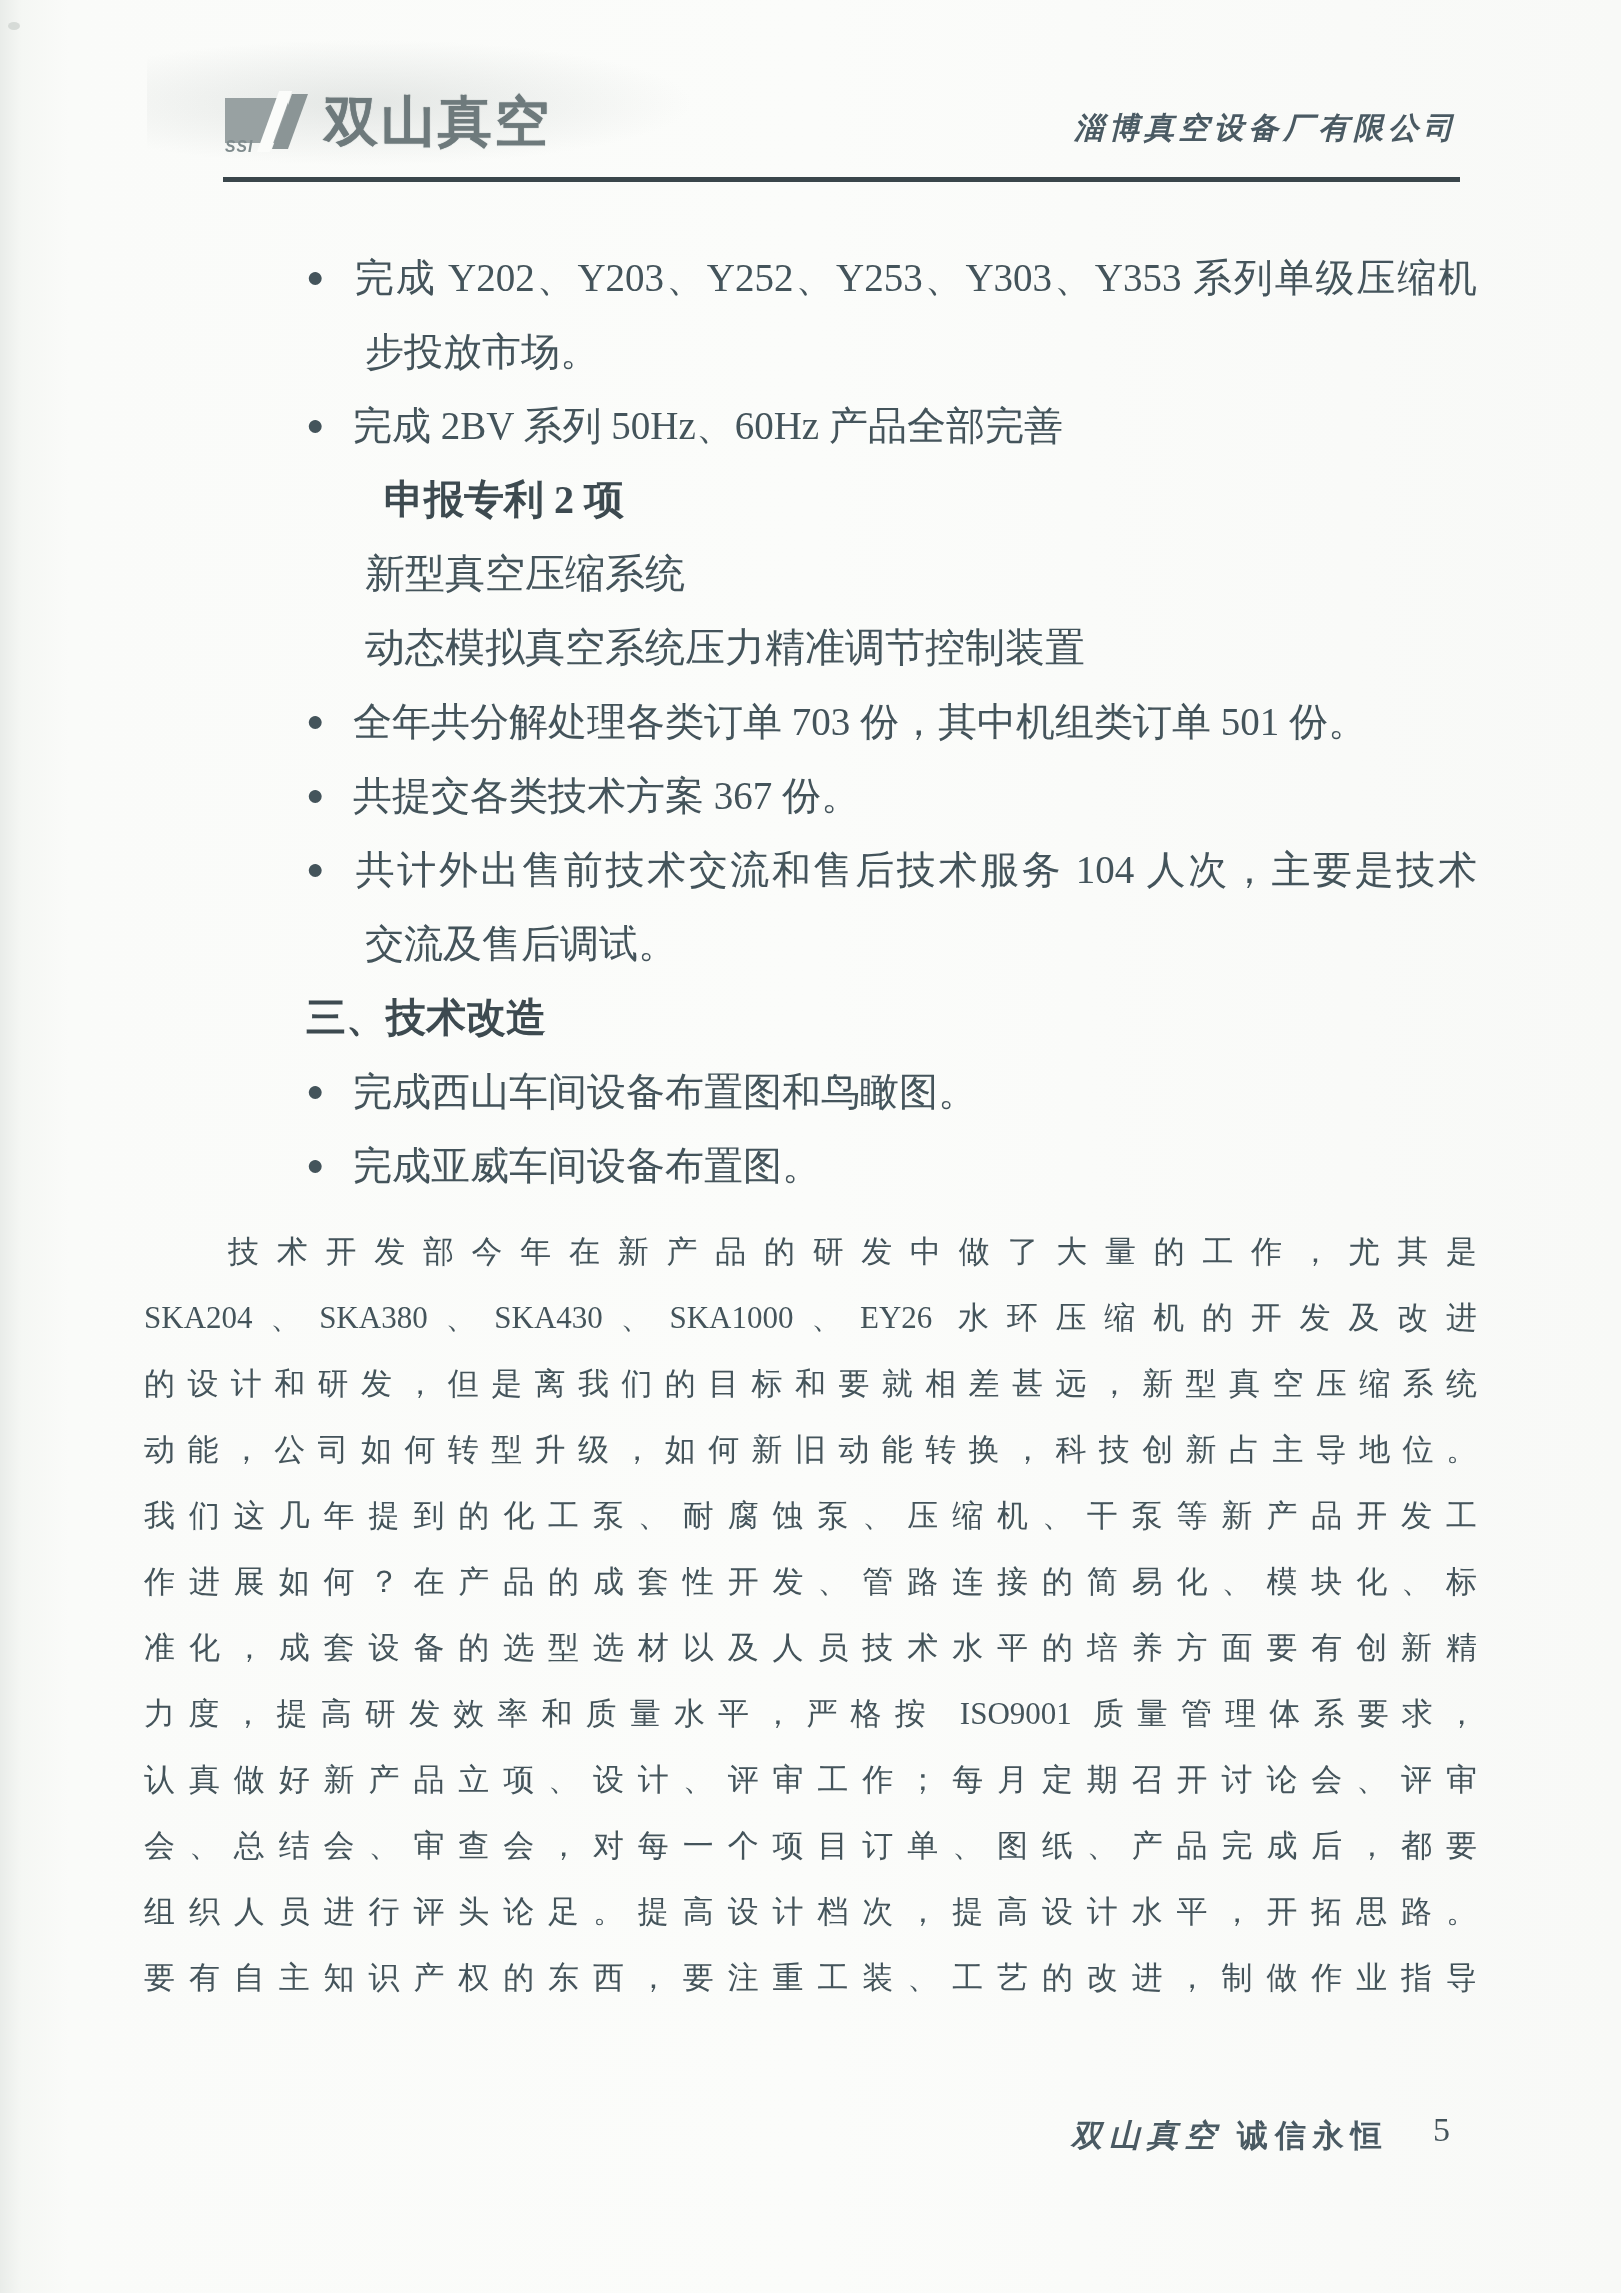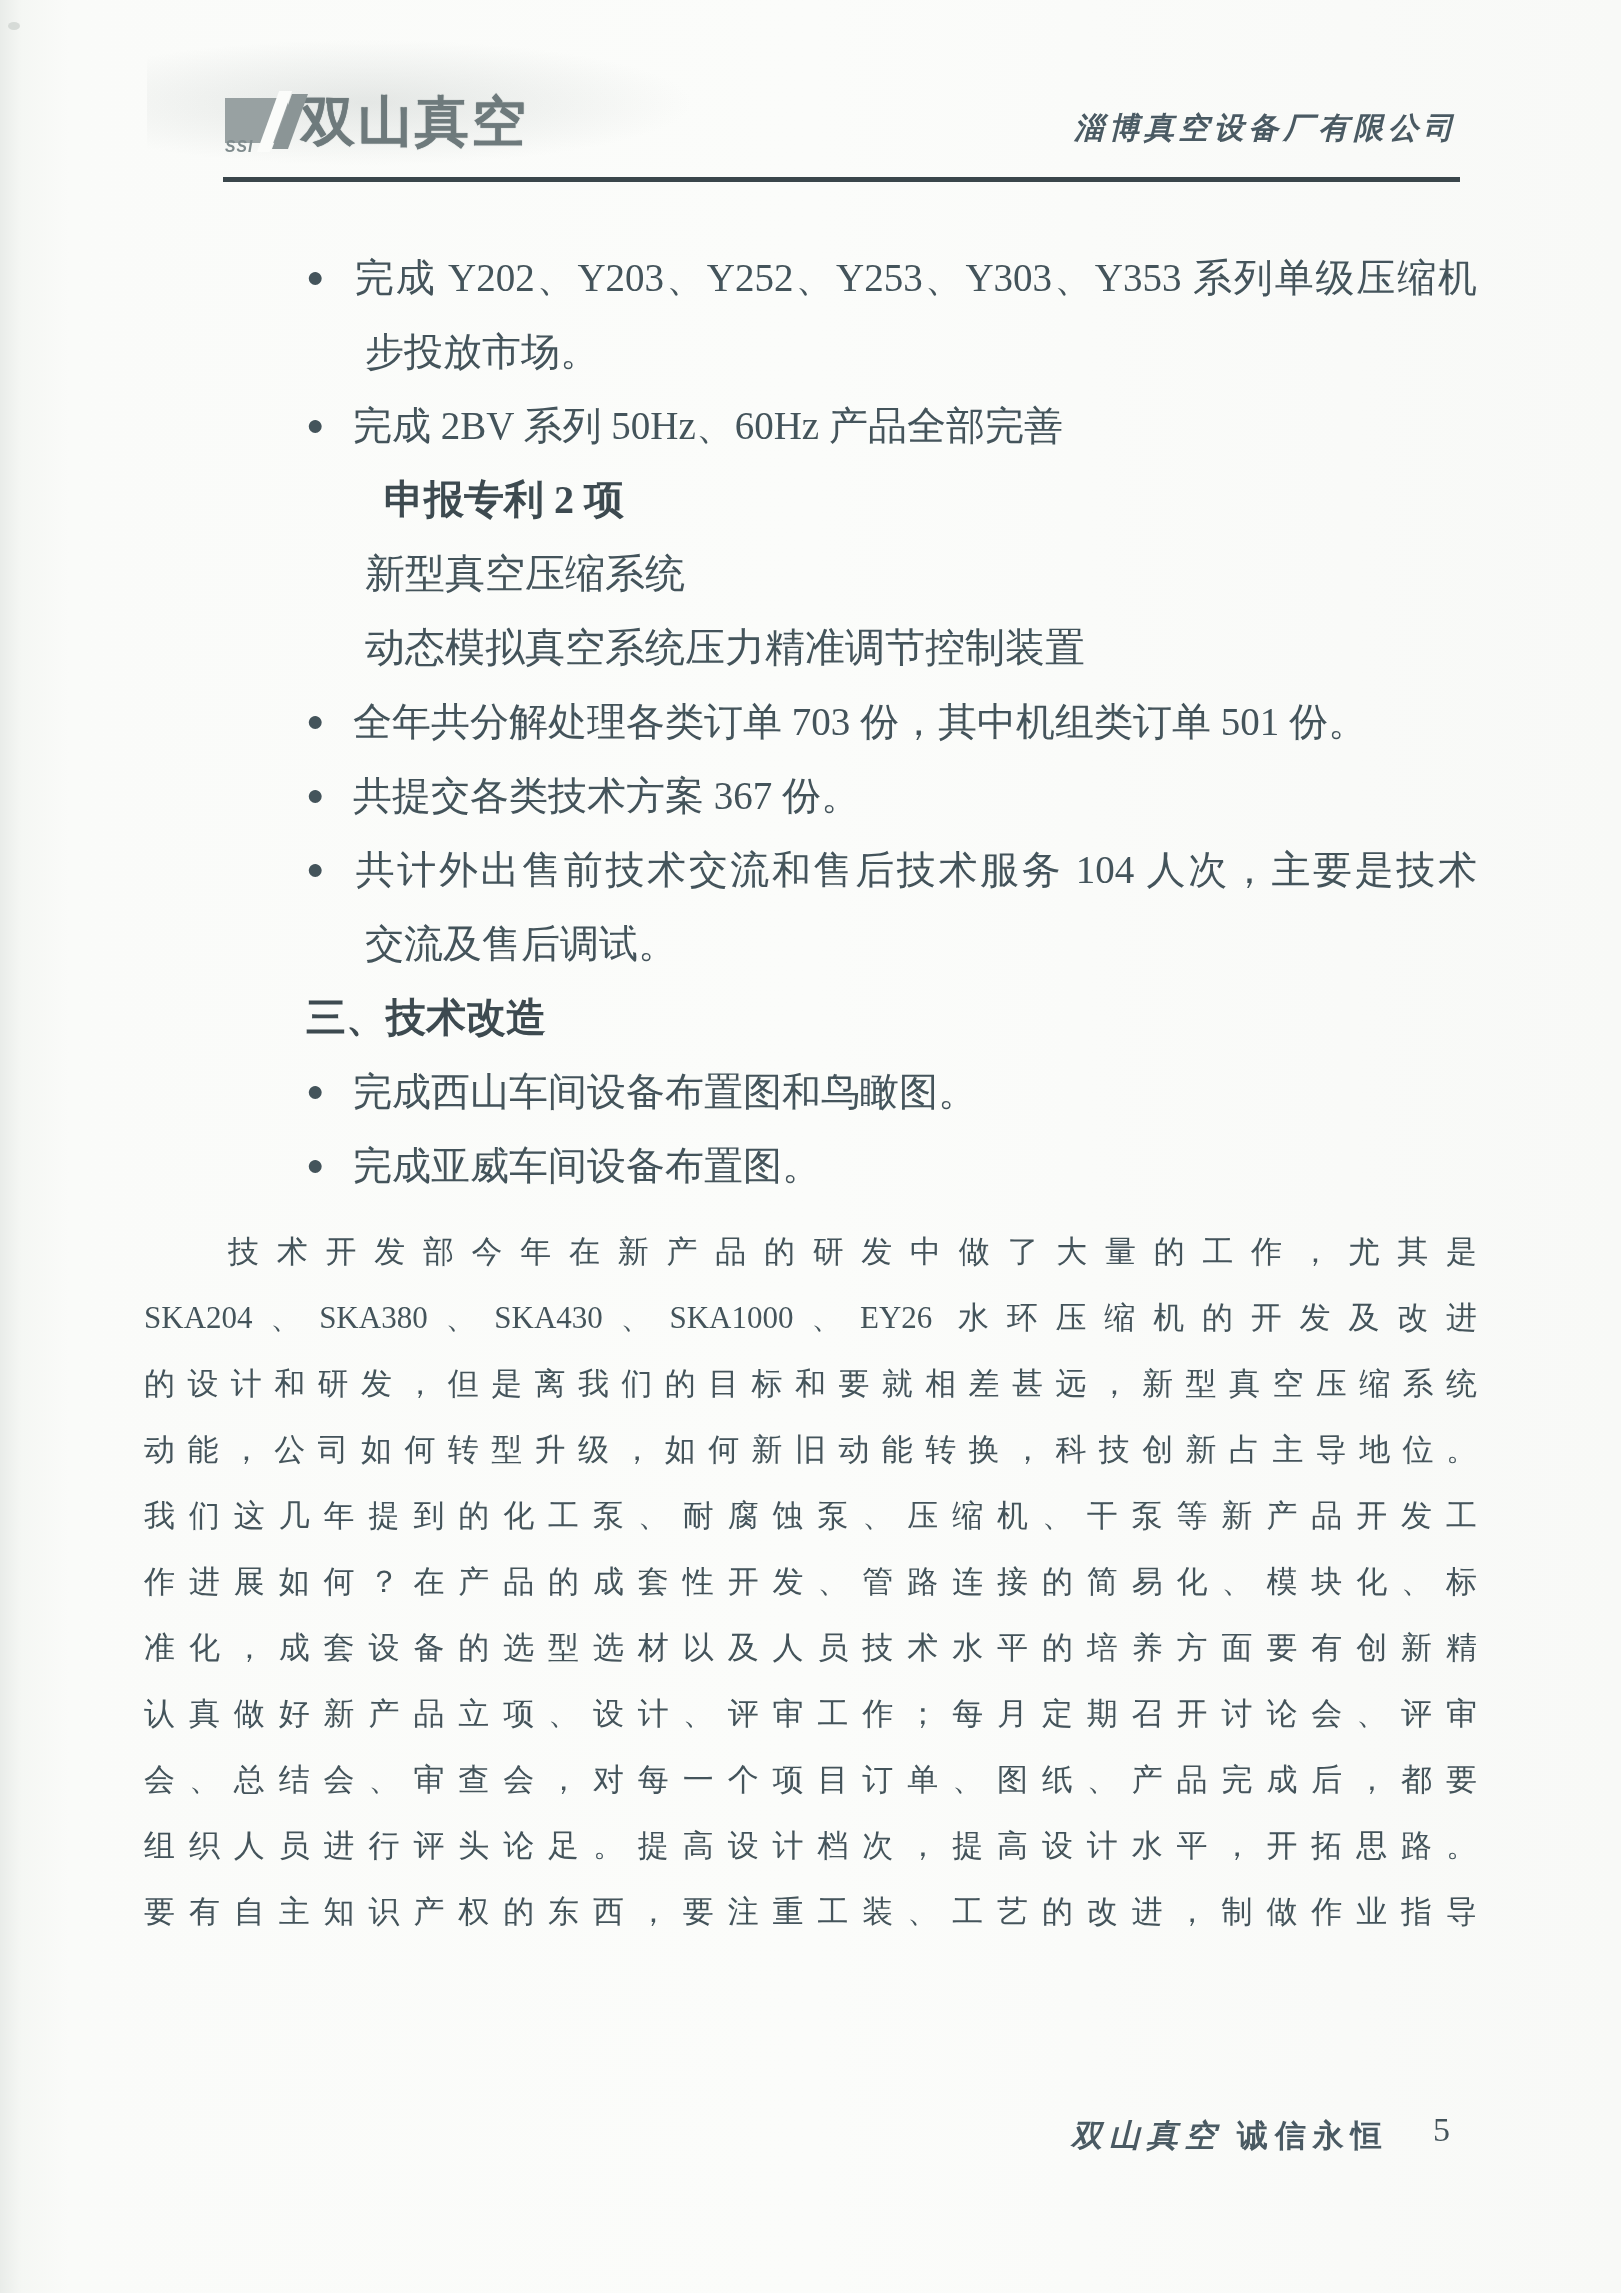--- a/index.html
+++ b/index.html
@@ -7,21 +7,21 @@
     position:relative;width:1621px;height:2294px;overflow:hidden;
     background:linear-gradient(90deg,#e9ece9 0px,#f5f7f4 21.6px,#fafbf9 69px,#fbfcfa 50%,#f8f9f7 100%);
     font-family:"Liberation Serif","DejaVu Serif",serif;
     color:#44545b;
   }
   .tl-noise{position:absolute;left:147px;top:39px;width:549px;height:127px;
     background:radial-gradient(ellipse at 40% 50%, rgba(170,178,176,.28), rgba(170,178,176,0) 70%);}
   .tl-dot{position:absolute;left:7.8px;top:21.6px;width:12.7px;height:8.8px;border-radius:50%;background:#cfd4d1;opacity:.8;}
 
   
-  .logo{position:absolute;left:225px;top:94px;display:flex;align-items:center;gap:0;}
+  .logo{position:absolute;left:225px;top:94px;display:flex;align-items:center;gap:23px;}
   .mark{position:relative;width:76px;height:51px;}
   .mark .sq{position:absolute;left:0;top:2px;width:63px;height:45px;background:#98a1a2;}
   .mark .sq2{position:absolute;left:57px;top:-2px;width:15.7px;height:55px;background:#8b9596;transform:skewX(-20deg);}
   .mark .slash{position:absolute;left:43px;top:-4.9px;width:12.7px;height:61px;background:#fbfcfa;transform:skewX(-20deg);}
   .mark .ssi{position:absolute;left:0px;bottom:-9.8px;font-family:"Liberation Sans","DejaVu Sans",sans-serif;
     font-style:italic;font-weight:700;font-size:15.7px;letter-spacing:1px;color:#7f8b8d;}
   .brand{font-family:"Liberation Sans","DejaVu Sans",sans-serif;font-size:54px;font-weight:900;
     color:#6e7a7c;letter-spacing:2.9px;line-height:1;text-shadow:0 0 1px #6e7a7c;}
   .company{position:absolute;top:108px;right:163px;font-size:30px;font-style:italic;font-weight:700;
     letter-spacing:4.9px;color:#4a5a63;}
@@ -90,20 +90,21 @@
         <div>
           <div class="pline pfirst jline">技术开发部今年在新产品的研发中做了大量的工作，尤其是</div>
           <div class="pline jline">SKA204、SKA380、SKA430、SKA1000、EY26 水环压缩机的开发及改进</div>
           <div class="pline jline">的设计和研发，但是离我们的目标和要就相差甚远，新型真空压缩系统</div>
           <div class="pline jline">动能，公司如何转型升级，如何新旧动能转换，科技创新占主导地位。</div>
           <div class="pline jline">我们这几年提到的化工泵、耐腐蚀泵、压缩机、干泵等新产品开发工</div>
           <div class="pline jline">作进展如何？在产品的成套性开发、管路连接的简易化、模块化、标</div>
           <div class="pline jline">准化，成套设备的选型选材以及人员技术水平的培养方面要有创新精</div>
         </div>
         <div>
+          <div class="pline jline">力度，提高研发效率和质量水平，严格按 ISO9001 质量管理体系要求，</div>
           <div class="pline jline">认真做好新产品立项、设计、评审工作；每月定期召开讨论会、评审</div>
           <div class="pline jline">会、总结会、审查会，对每一个项目订单、图纸、产品完成后，都要</div>
           <div class="pline jline">组织人员进行评头论足。提高设计档次，提高设计水平，开拓思路。</div>
           <div class="pline jline">要有自主知识产权的东西，要注重工装、工艺的改进，制做作业指导</div>
         </div>
       </div>
   </main>
 
   <footer>
     <span class="f-brand">双山真空</span>

